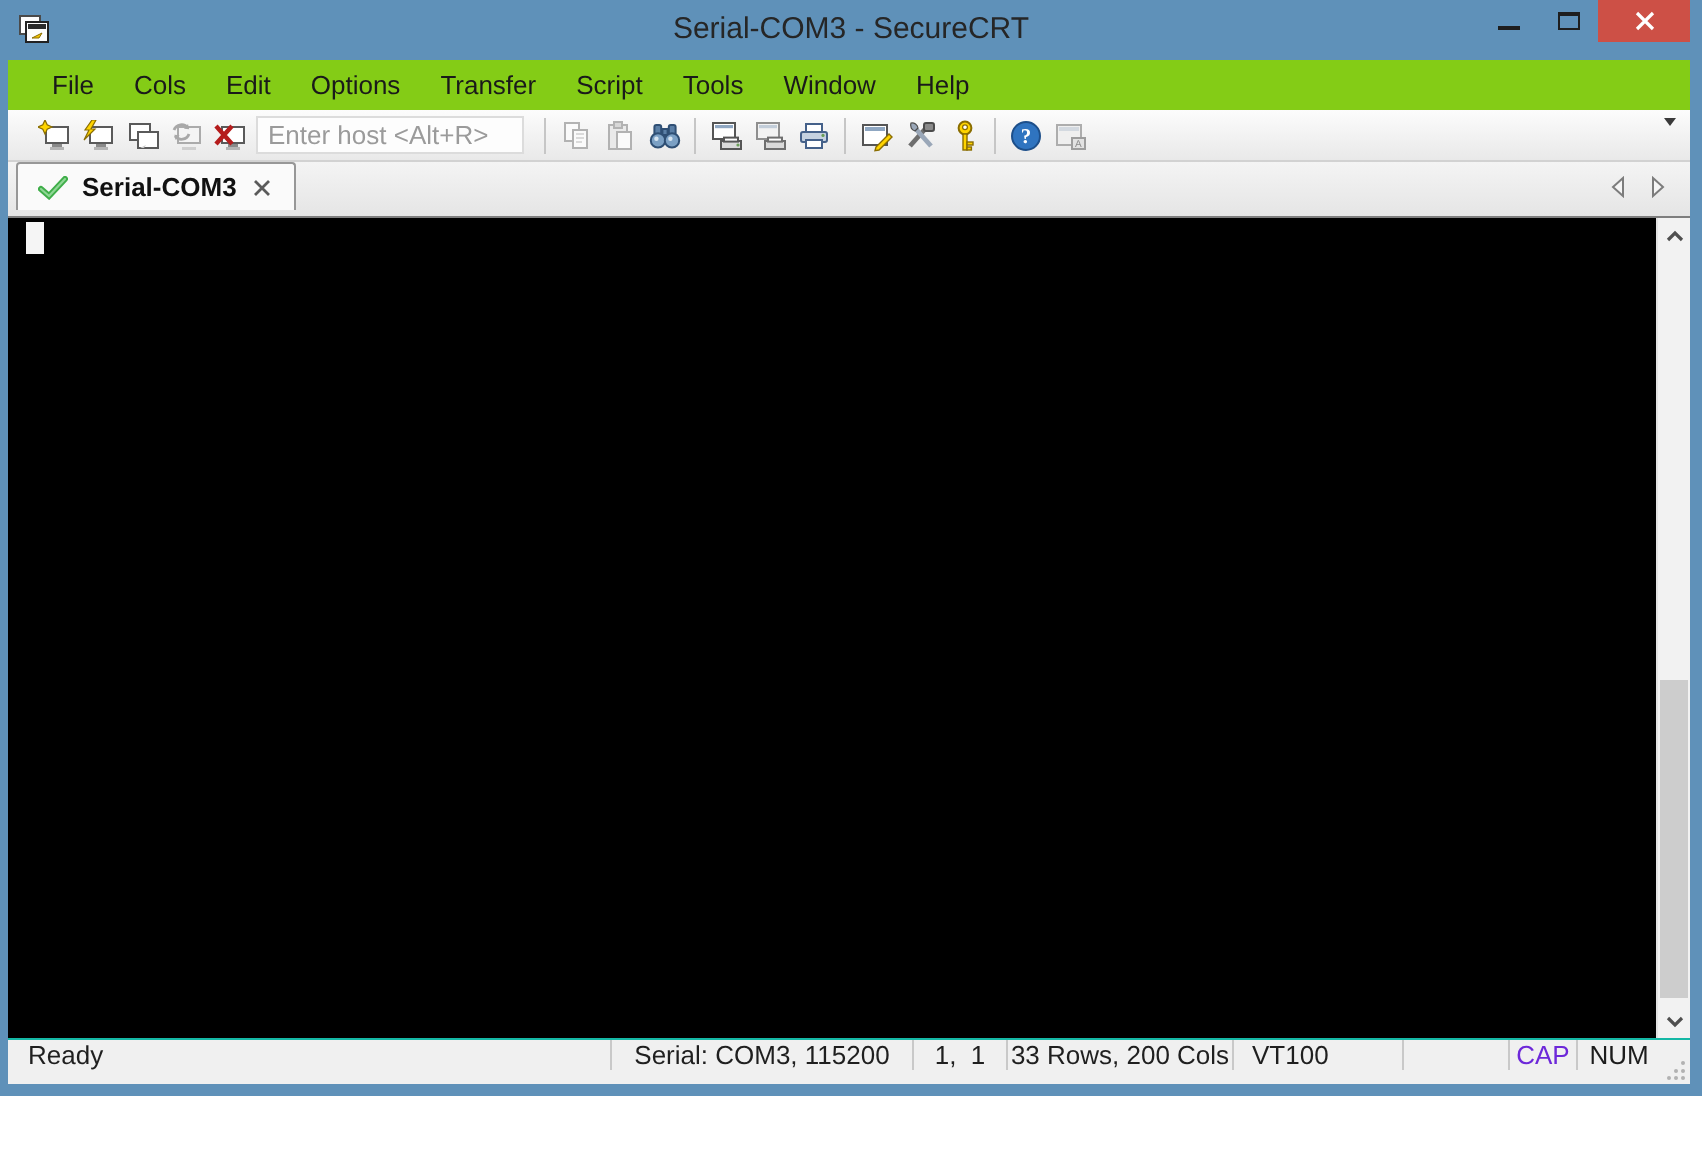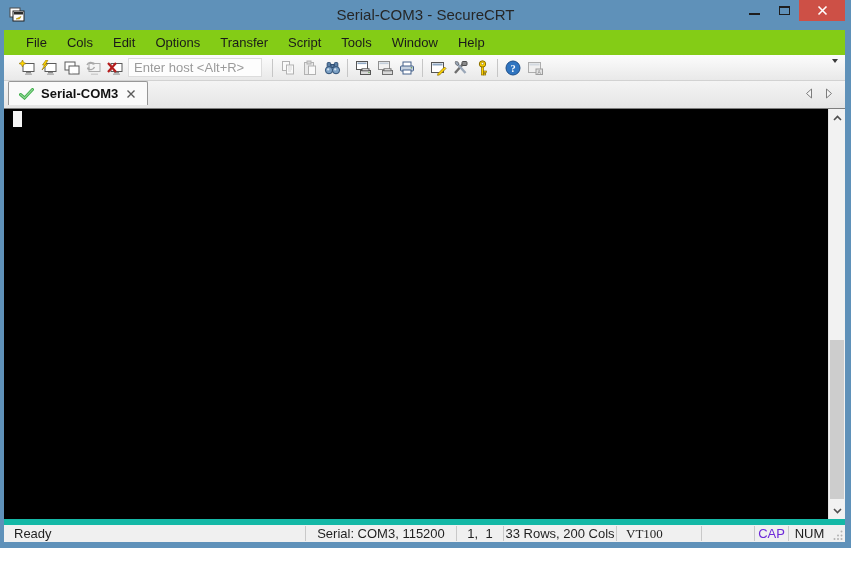--- a/index.html
+++ b/index.html
@@ -45,28 +45,28 @@
   
   .termwrap { flex:1 1 auto; display:flex; min-height:0; }
   .terminal { flex:1; background:#000; position:relative; }
   .cursor { position:absolute; left:9px; top:2px; width:9px; height:16px; background:#f5f5f5; }
   .scrollbar { width:17px; flex:0 0 auto; background:#f2f2f2; border-left:1px solid #e3e3e3; display:flex; flex-direction:column; }
   .sb-btn { height:17px; flex:0 0 auto; display:flex; align-items:center; justify-content:center; background:transparent; border:none; padding:0; }
   .sb-track { flex:1; position:relative; }
   .sb-thumb { position:absolute; left:1px; right:1px; top:57%; height:42.3%; background:#cdcdcd; }
 
   
-  .statusbar { height:23px; flex:0 0 auto; background:#f0f0f0; border-top:6px solid #14b8a6; display:flex; align-items:center; font-size:13px; color:#1f1f1f; }
+  .statusbar { height:23px; flex:0 0 auto; background:#f0f0f0; border-top:1px solid #14b8a6; display:flex; align-items:flex-start; font-size:13px; color:#1f1f1f; }
   .ssep { width:1px; height:15px; background:#c9c9c9; flex:0 0 auto; }
   .seg { flex:0 0 auto; }
   .seg-ready { flex:1 1 auto; padding-left:10px; }
   .seg-conn { width:150px; text-align:center; }
   .seg-pos { width:46px; text-align:center; white-space:pre; }
   .seg-size { width:112px; text-align:center; }
-  .seg-emu { width:84px; padding-left:9px;font-family:Liberation Serif, serif; }
+  .seg-emu { width:84px; padding-left:9px; }
   .seg-blank { width:52px; }
   .seg-cap { width:33px; text-align:center; color:#6d28d9; }
   .seg-num { width:41px; text-align:center; color:#1c1c1c; }
   .grip { width:15px; height:100%; display:flex; align-items:flex-end; justify-content:flex-end; padding:0 2px 2px 0; }
 </style>
 </head>
 <body>
 
 <div class="win">
 

